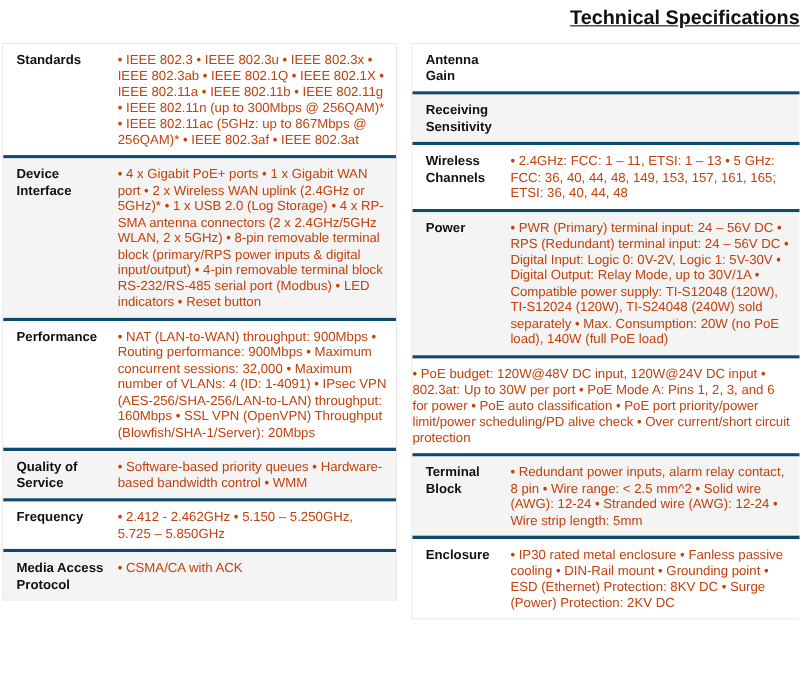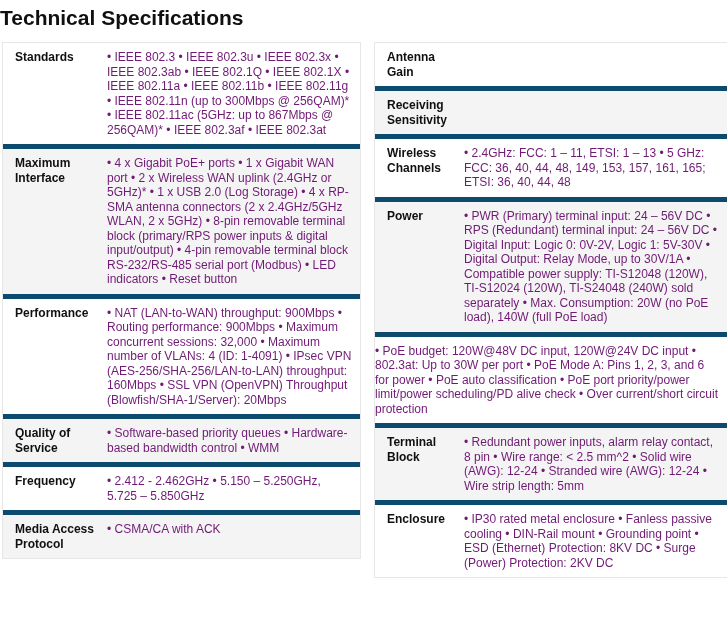--- a/index.html
+++ b/index.html
@@ -8,43 +8,44 @@
     background: #ffffff;
   }
   body {
     width: 727px;
     height: 622px;
     overflow: hidden;
     font-family: "Liberation Sans", sans-serif;
     color: #333333;
   }
   .page-title {
-    text-align: left;
-    font-size: 21px;
+    text-align: right;
+    font-size: 18px;
     font-weight: bold;
     color: #0f1111;
     margin: 6px 0 12px 0;
     letter-spacing: 0;
+    text-decoration: underline;
   }
   .tables-wrap {
     display: flex;
     align-items: flex-start;
     padding-left: 2px;
     gap: 13px;
   }
   .spec-table {
     border: 1px solid #e7e7e7;
     box-sizing: border-box;
     background: #ffffff;
   }
   .spec-table.left  { flex: 0 0 359px; width: 359px; }
   .spec-table.right { flex: 1 1 auto; min-width: 0; border-right: none; }
   .row {
     display: flex;
-    border-bottom: 5px solid #0c4a6e;
+    border-bottom: 3px solid #0c4a6e;
     background: #ffffff;
   }
   .row:last-child { border-bottom: none; }
   .row:nth-child(even) { background: #f4f4f4; }
   .label {
     box-sizing: border-box;
     flex: 0 0 auto;
     font-weight: bold;
     color: #0f1111;
     font-size: 12px;
@@ -52,36 +53,36 @@
     padding: 7px 6px 7px 12px;
   }
   .spec-table.left  .label { width: 104px; }
   .spec-table.right .label { width: 89px; }
   .value {
     flex: 1 1 auto;
     min-width: 0;
     font-size: 12px;
     line-height: 14.5px;
     padding: 7px 8px 7px 0;
-    color: #701a75;
+    color: #c2410c;
   }
 </style>
 </head>
 <body>
 
 <div class="page-title">Technical Specifications</div>
 
 <div class="tables-wrap">
   <div class="spec-table left">
       <div class="row">
         <div class="label">Standards</div>
         <div class="value">• IEEE 802.3 • IEEE 802.3u • IEEE 802.3x • IEEE 802.3ab • IEEE 802.1Q • IEEE 802.1X • IEEE 802.11a • IEEE 802.11b • IEEE 802.11g • IEEE 802.11n (up to 300Mbps @ 256QAM)* • IEEE 802.11ac (5GHz: up to 867Mbps @ 256QAM)* • IEEE 802.3af • IEEE 802.3at</div>
       </div>
       <div class="row">
-        <div class="label">Maximum Interface</div>
+        <div class="label">Device Interface</div>
         <div class="value">• 4 x Gigabit PoE+ ports • 1 x Gigabit WAN port • 2 x Wireless WAN uplink (2.4GHz or 5GHz)* • 1 x USB 2.0 (Log Storage) • 4 x RP-SMA antenna connectors (2 x 2.4GHz/5GHz WLAN, 2 x 5GHz) • 8-pin removable terminal block (primary/RPS power inputs &amp; digital input/output) • 4-pin removable terminal block RS-232/RS-485 serial port (Modbus) • LED indicators • Reset button</div>
       </div>
       <div class="row">
         <div class="label">Performance</div>
         <div class="value">• NAT (LAN-to-WAN) throughput: 900Mbps • Routing performance: 900Mbps • Maximum concurrent sessions: 32,000 • Maximum number of VLANs: 4 (ID: 1-4091) • IPsec VPN (AES-256/SHA-256/LAN-to-LAN) throughput: 160Mbps • SSL VPN (OpenVPN) Throughput (Blowfish/SHA-1/Server): 20Mbps</div>
       </div>
       <div class="row">
         <div class="label">Quality of Service</div>
         <div class="value">• Software-based priority queues • Hardware-based bandwidth control • WMM</div>
       </div>

